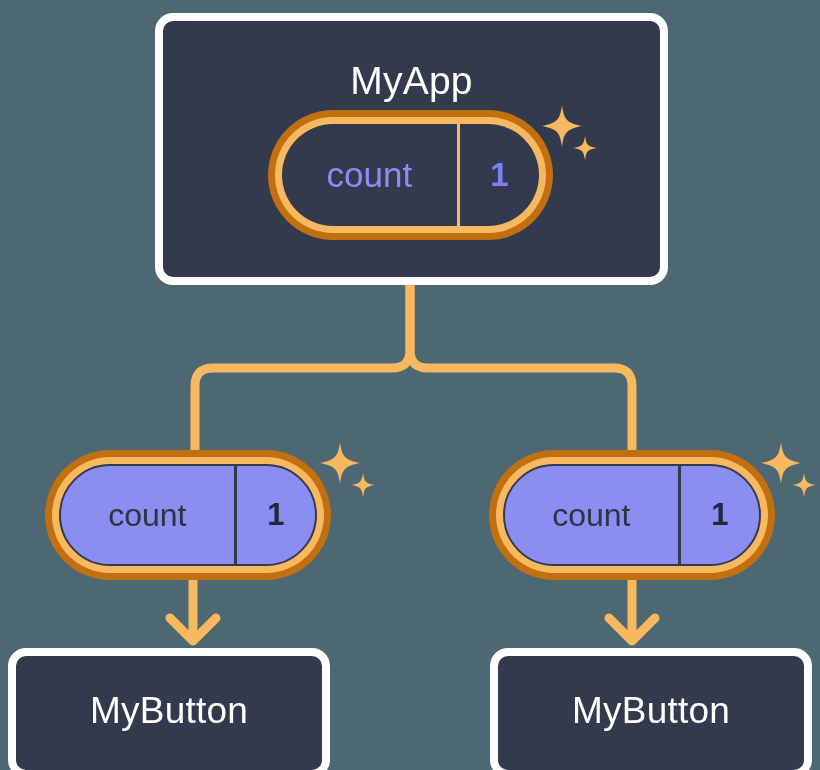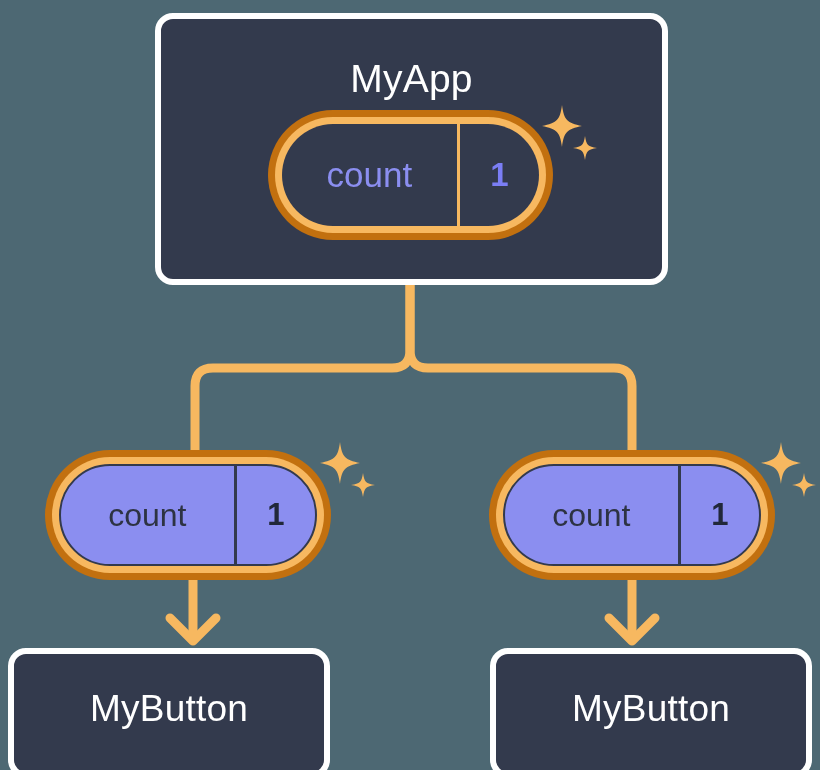--- a/index.html
+++ b/index.html
@@ -24,21 +24,21 @@
     position: absolute;
     left: 0; top: 0;
     width: 820px; height: 770px;
     pointer-events: none;
   }
 
   
   .comp-card {
     position: absolute;
     background: #333a4d;
-    border: 6px solid #ffffff;
+    border: 8px solid #ffffff;
     border-radius: 18px;
     box-sizing: border-box;
   }
   .comp-title {
     position: absolute;
     left: 0;
     width: 100%;
     text-align: center;
     color: #ffffff;
     font-weight: 400;

